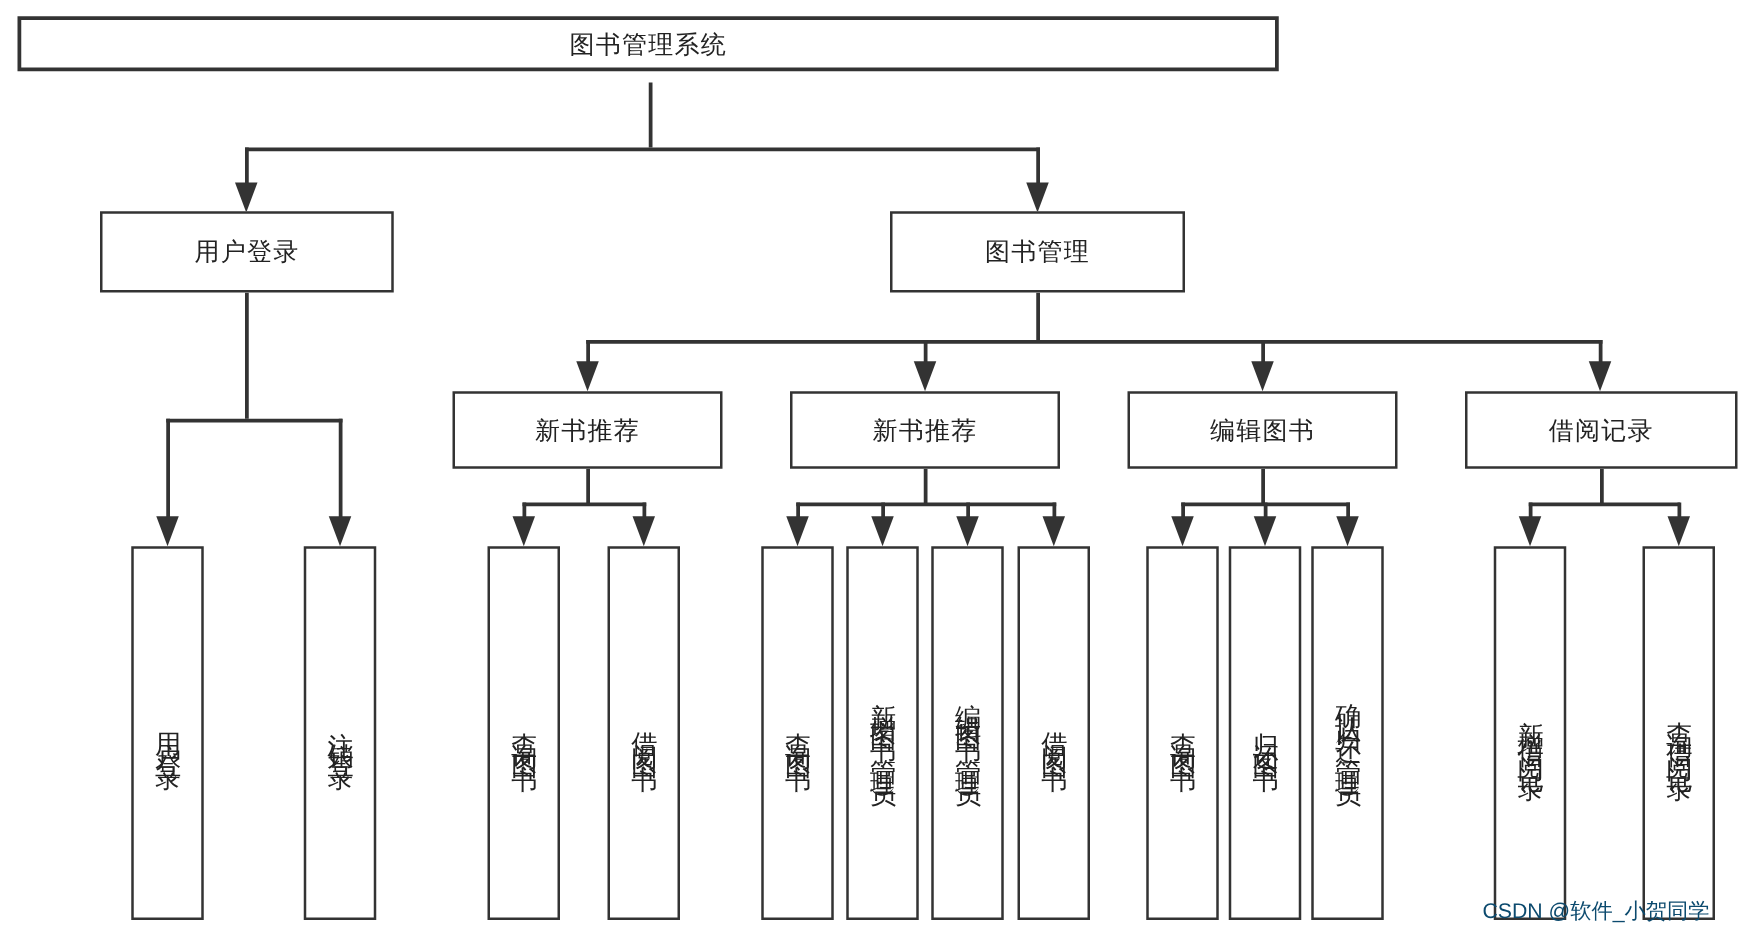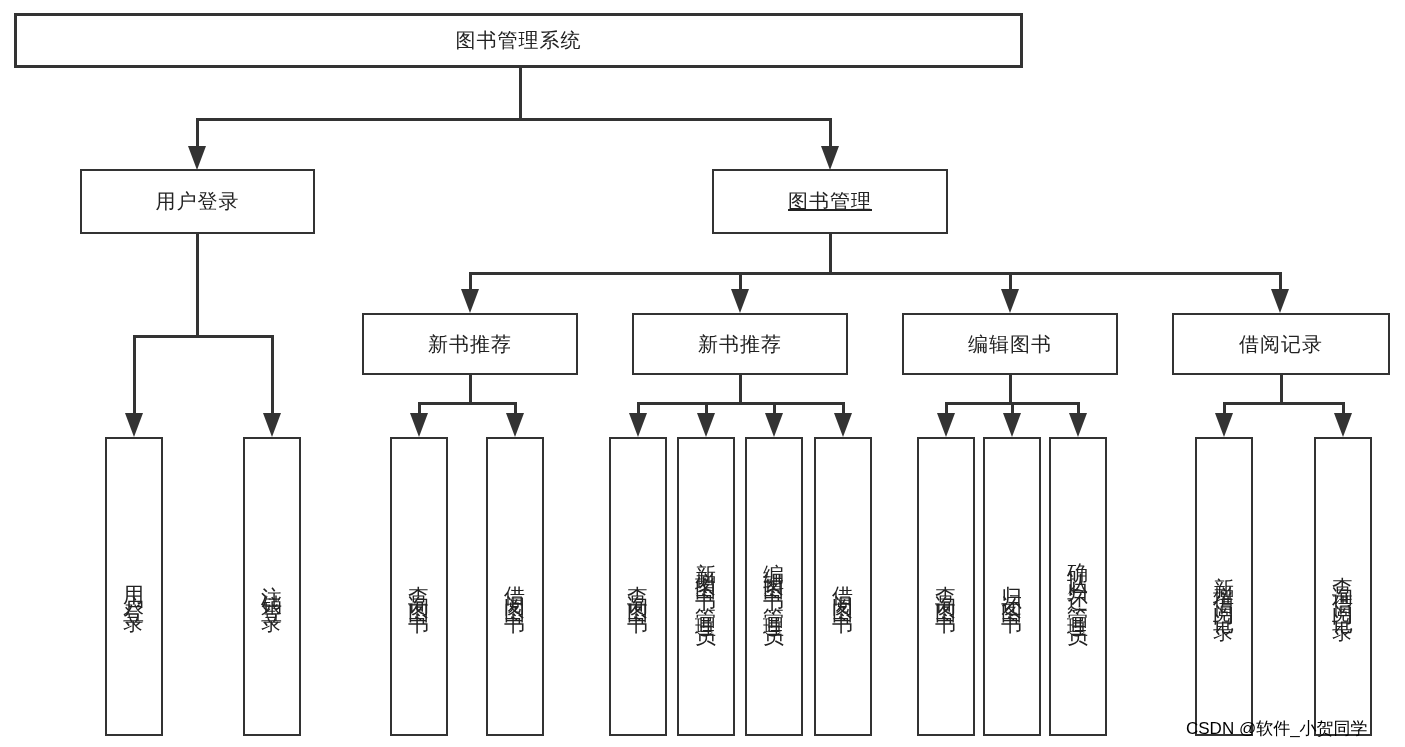--- a/index.html
+++ b/index.html
@@ -55,39 +55,39 @@
     position: absolute;
     width: 0; height: 0;
     border-left: 9px solid transparent;
     border-right: 9px solid transparent;
     border-top: 24px solid #333333;
     z-index: 1;
   }
   .watermark {
     position: absolute;
     font-size: 17px;
-    color: #000000;
+    color: #0c4a6e;
     z-index: 5;
     white-space: nowrap;
   }
 </style>
 </head>
 <body>
 
 <div class="canvas">
 
-  <div class="box root" style="left:14px; top:13px; width:1009px; height:55px;">
+  <div class="box root" style="left:14px; top:13px; width:1009px; height:44px;">
     <span>图书管理系统</span>
   </div>
 
   <div class="box" style="left:80px; top:169px; width:235px; height:65px;">
     <span>用户登录</span>
   </div>
 
-  <div class="box" style="left:712px; top:169px; width:236px; height:65px;text-decoration:underline;">
+  <div class="box" style="left:712px; top:169px; width:236px; height:65px;">
     <span>图书管理</span>
   </div>
 
   <div class="box" style="left:362px; top:313px; width:216px; height:62px;">
     <span>新书推荐</span>
   </div>
 
   <div class="box" style="left:632px; top:313px; width:216px; height:62px;">
     <span>新书推荐</span>
   </div>

